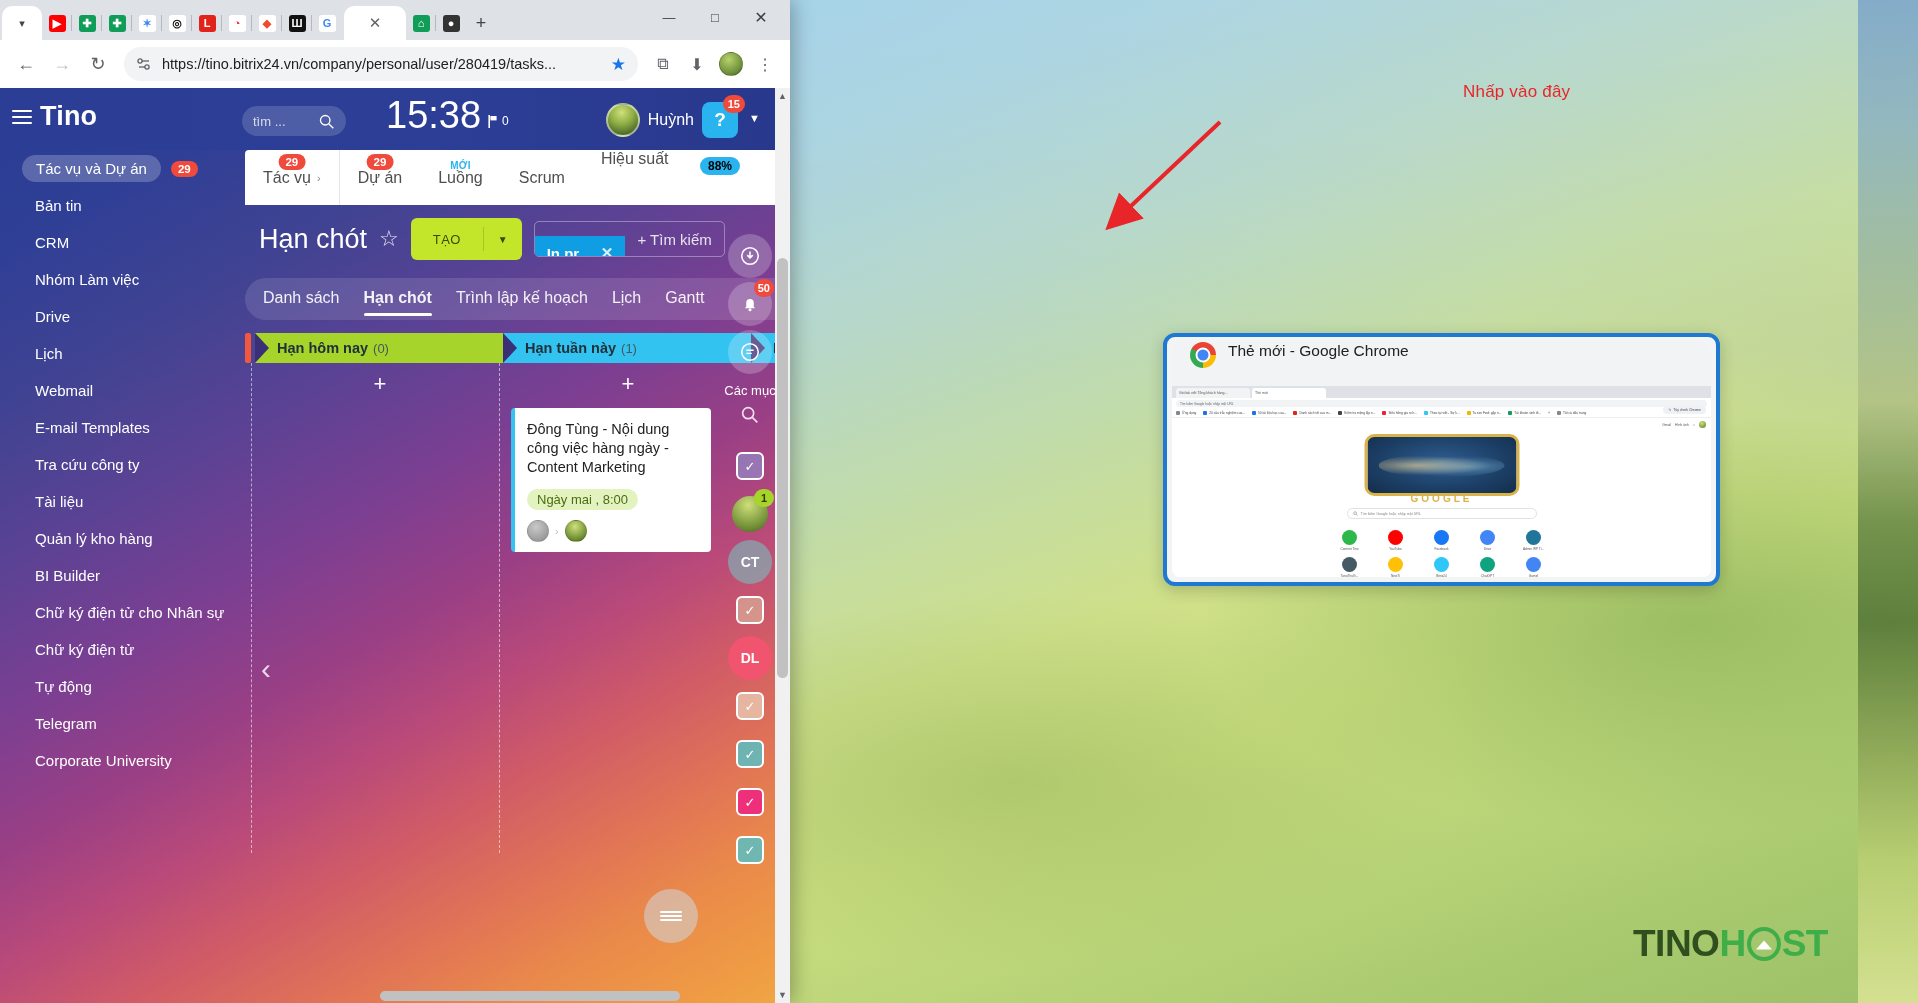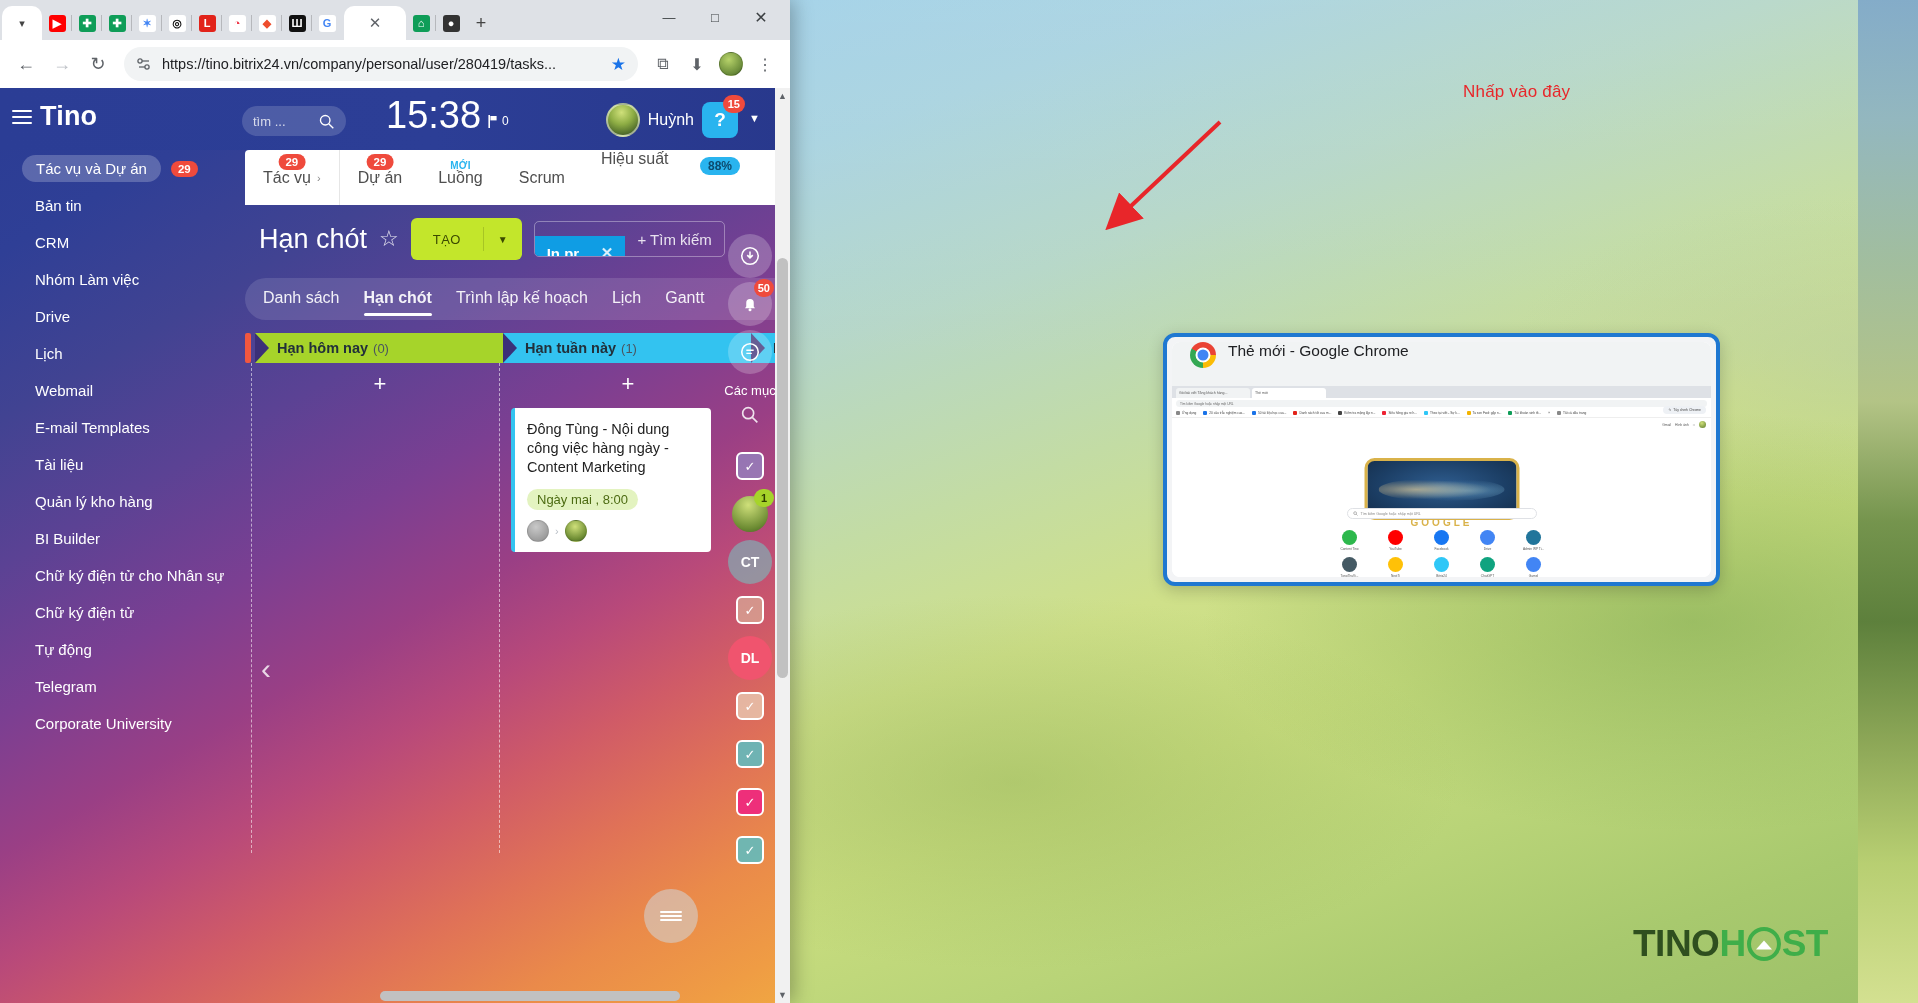--- a/index.html
+++ b/index.html
@@ -365,21 +365,21 @@
     font-size:3.2px; color:#444; border-bottom:1px solid #eee;}
   .mini-bm span { display:flex; align-items:center; gap:2px; white-space:nowrap;}
   .mini-bm i { display:block; width:4px;height:4px;border-radius:1px; }
   .mini-ntp { flex:1; position:relative; background:#fff; }
   .mini-topright { position:absolute; right:5px; top:3px; font-size:3.4px; color:#555;
      display:flex; align-items:center; gap:4px;}
   .doodle {
     position:absolute; left:50%; top:16px; transform:translateX(-50%);
     width:155px; height:62px;
     background: radial-gradient(ellipse at 50% 45%, #2f5d8f 0%, #1c3f66 60%, #142d4a 100%);
-    border-radius: 10px; border:3px solid #d9b24a;margin-top:24px;
+    border-radius: 10px; border:3px solid #d9b24a;
   }
   .doodle::after {
     content:""; position:absolute; left:8%; top:30%; width:84%; height:42%;
     background: radial-gradient(ellipse at 30% 50%, rgba(255,220,150,.55), rgba(255,220,150,0) 60%),
                 radial-gradient(ellipse at 70% 55%, rgba(140,200,230,.45), rgba(140,200,230,0) 60%);
     border-radius: 50%;
   }
   .doodle-word {
     position:absolute; left:50%; transform:translateX(-50%); bottom:-11px;
     font-size:10px; font-weight:bold; letter-spacing:3px; white-space:nowrap;
@@ -562,20 +562,23 @@
       <div class="nav-item">
           <span>Lịch</span>
         </div>
       <div class="nav-item">
           <span>Webmail</span>
         </div>
       <div class="nav-item">
           <span>E-mail Templates</span>
         </div>
       <div class="nav-item">
+          <span>Tra cứu công ty</span>
+        </div>
+      <div class="nav-item">
           <span>Tài liệu</span>
         </div>
       <div class="nav-item">
           <span>Quản lý kho hàng</span>
         </div>
       <div class="nav-item">
           <span>BI Builder</span>
         </div>
       <div class="nav-item">
           <span>Chữ ký điện tử cho Nhân sự</span>
@@ -730,21 +733,21 @@
       </div>
       <div class="rail-ic">
         <span class="rail-sq" style="background:#ee2f7a;">✓</span>
       </div>
       <div class="rail-ic">
         <span class="rail-sq" style="background:rgba(90,190,195,.85);">✓</span>
       </div>
     </div>
 
     <div style="position:absolute; left:700px; top:68px;">
-      <span style="background:#29b4ef;color:#0c4a6e;font-size:12px;font-weight:bold;border-radius:11px;padding:2px 8px;">88%</span>
+      <span style="background:#29b4ef;color:#000000;font-size:12px;font-weight:bold;border-radius:11px;padding:2px 8px;">88%</span>
     </div>
 
     <div id="bx-fab">
         <span>
           <i></i>
           <i></i>
           <i></i>
         </span>
       </div>
 

